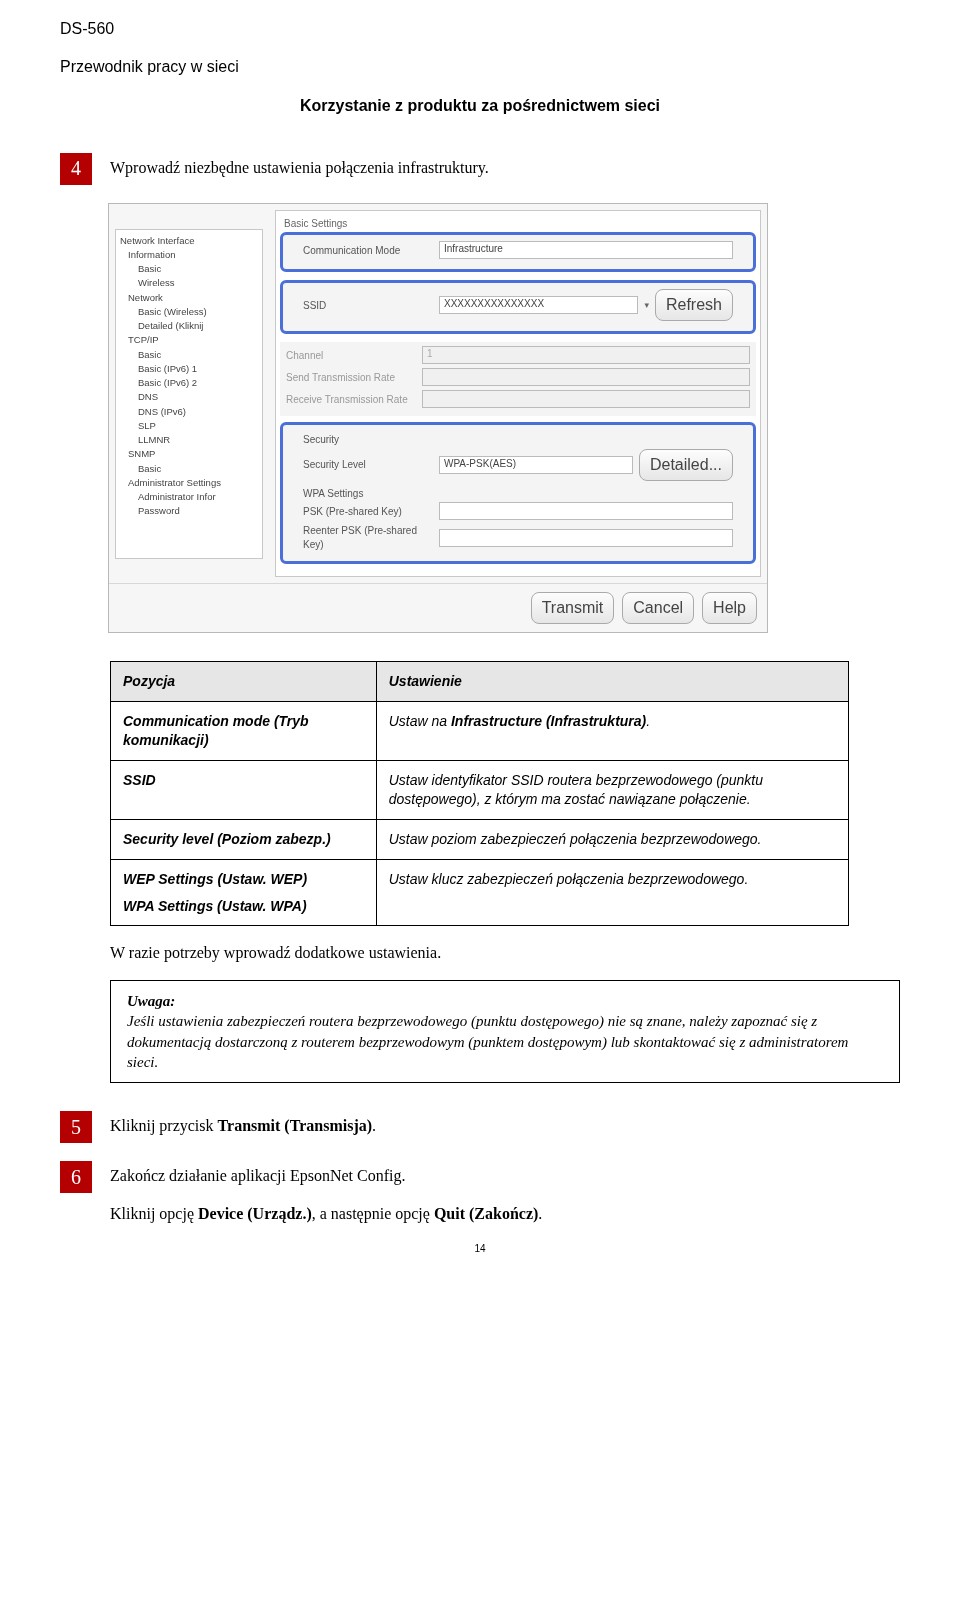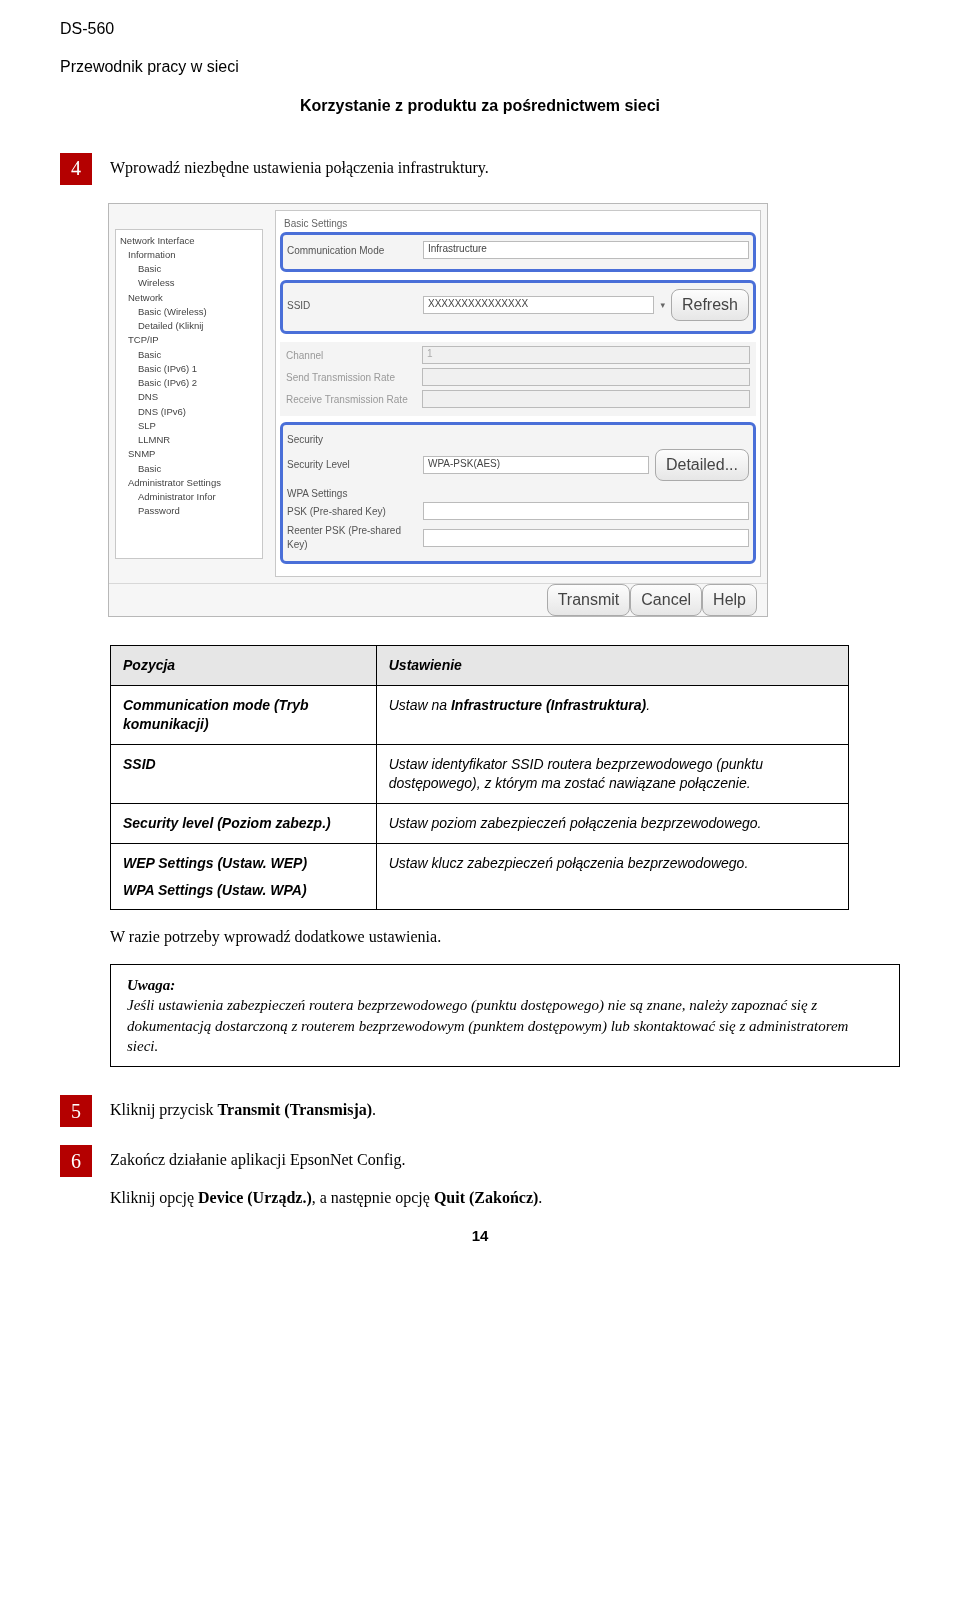--- a/index.html
+++ b/index.html
@@ -104,21 +104,21 @@
     padding: 4px;
   }
   .panel-title {
     font-size: 10px;
     color: #666;
     padding: 2px 4px;
   }
   .hl {
     border: 3px solid #4a6fd8;
     border-radius: 6px;
-    padding: 6px 4px;
+    padding: 6px 20px;
     margin-bottom: 8px;
     background: #f4f4f4;
   }
   .field-row {
     display: flex;
     align-items: center;
     gap: 6px;
     margin-bottom: 4px;
   }
   .field-label {
@@ -151,23 +151,23 @@
     margin-bottom: 6px;
   }
   .grey-band .field-row .field-label { color:#999; }
   .sec-head {
     font-size: 10px;
     color: #555;
     padding: 2px 0;
   }
   .botbtns {
     display: flex;
-    gap: 0;
+    gap: 8px;
     justify-content: flex-end;
-    padding: 0 10px;
+    padding: 8px 10px;
     border-top: 1px solid #d8d8d8;
   }
   .settings-table {
     margin: 0 0 16px 50px;
     border-collapse: collapse;
     width: 88%;
     font-size: 14px;
   }
   .settings-table td, .settings-table th {
     border: 1px solid #000;
@@ -194,22 +194,22 @@
     font-size: 15px;
     font-style: italic;
     line-height: 1.35;
   }
   .note-box .note-title {
     font-weight: bold;
   }
   .bold { font-weight: bold; }
   .page-number {
     text-align: center;
-    font-weight: bold;
-    font-size: 15px;
+    font-weight: normal;
+    font-size: 10px;
   }
 </style>
 </head>
 <body>
 
 <div class="header-line">
   <span>DS-560</span>
   <span>Przewodnik pracy w sieci</span>
 </div>
 

